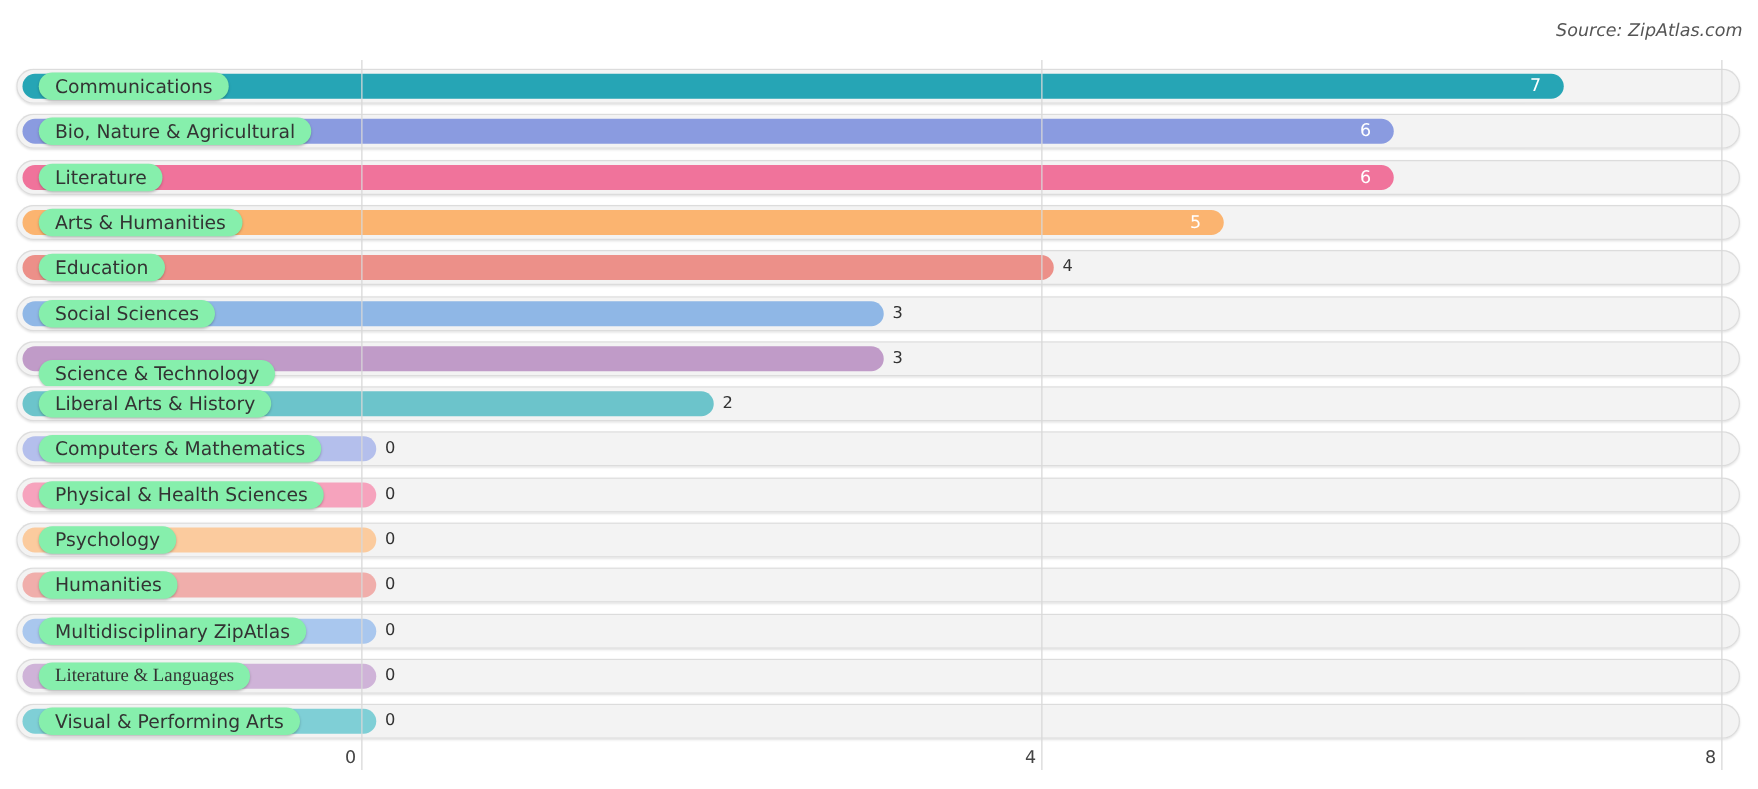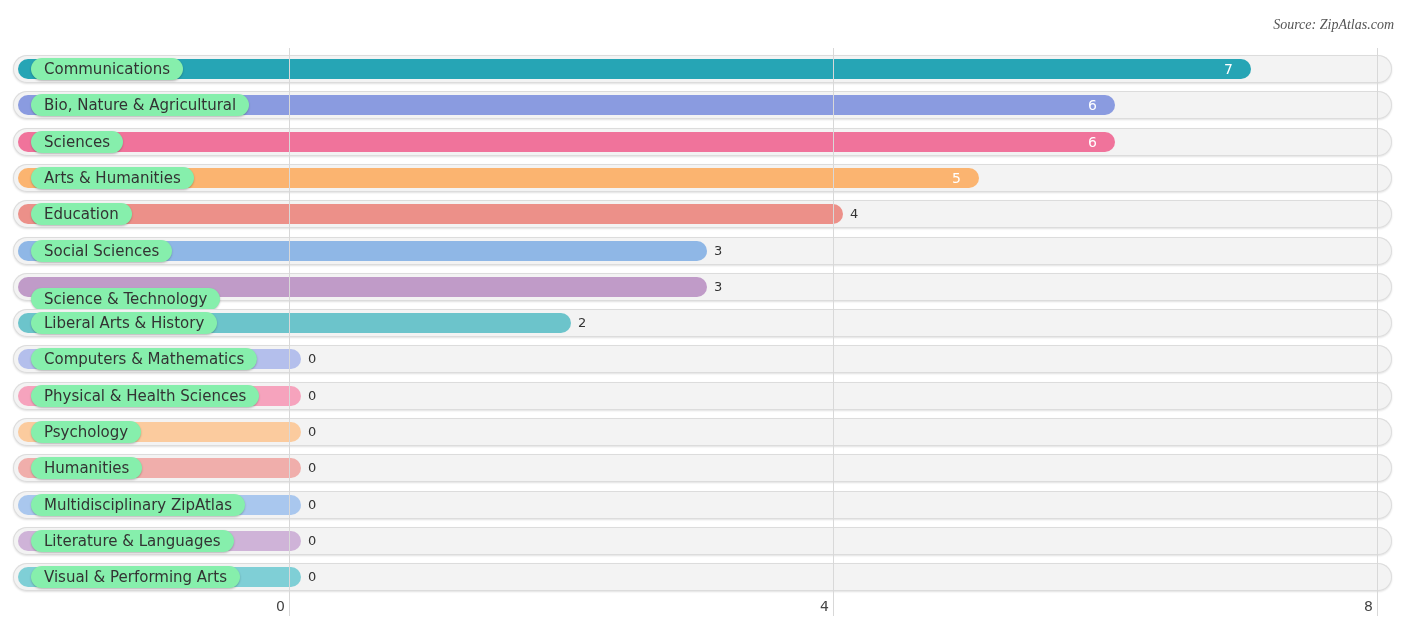--- a/index.html
+++ b/index.html
@@ -1,18 +1,18 @@
 <!DOCTYPE html>
 <html><head>
 <meta charset="utf-8">
 <style>
   body { margin:0; background:#fff; font-family:"DejaVu Sans", sans-serif; }
   #root { position:relative; width:1406px; height:631px; overflow:hidden; background:#fff; }
   .title { position:absolute; left:13px; top:11px; font-size:18px; color:#333; letter-spacing:0px; font-family:"Liberation Sans", sans-serif; }
-  .source { position:absolute; right:12px; top:17px; font-size:14px; color:#555; font-style:italic;font-family:Liberation Serif, serif; }
+  .source { position:absolute; right:12px; top:17px; font-size:14px; color:#555; font-style:italic; }
   .grid { position:absolute; top:48px; width:1px; height:568px; background:#d8d8d8; }
   .track { position:absolute; left:13px; width:1379px; height:28px; border-radius:14px; background:#f3f3f3; box-shadow: inset 0 0 0 1px #dcdcdc, 0 1px 2px rgba(0,0,0,0.12); }
   .bar { position:absolute; left:18px; height:20px; border-radius:10px; }
   .pill { position:absolute; left:31px; height:22px; border-radius:11px; background:#86efac; box-shadow:0 1px 2px rgba(0,0,0,0.25); font-size:15px; color:#333; line-height:22px; padding:0 13px; white-space:nowrap; }
   .val { position:absolute; font-size:13px; line-height:20px; color:#333; }
   .val.inside { color:#fff; font-size:14px; }
   .tick { position:absolute; top:598px; font-size:14px; color:#444; }
 </style>
 </head>
 <body>
@@ -28,21 +28,21 @@
       </div>
       <div>
         <div class="track" style="top: 91.3px;"></div>
         <div class="bar" style="top: 95.3px; background: rgb(138, 155, 224); width: 1097px;"></div>
         <div class="pill" style="top: 94.3px;">Bio, Nature &amp; Agricultural</div>
         <div class="val inside" style="top: 95.3px; left: 1088px;">6</div>
       </div>
       <div>
         <div class="track" style="top: 127.6px;"></div>
         <div class="bar" style="top: 131.6px; background: rgb(240, 115, 155); width: 1097px;"></div>
-        <div class="pill" style="top: 130.6px;">Sciences</div>
+        <div class="pill" style="top: 130.6px;">Literature</div>
         <div class="val inside" style="top: 131.6px; left: 1088px;">6</div>
       </div>
       <div>
         <div class="track" style="top: 163.9px;"></div>
         <div class="bar" style="top: 167.9px; background: rgb(251, 180, 112); width: 961px;"></div>
         <div class="pill" style="top: 166.9px;">Arts &amp; Humanities</div>
         <div class="val inside" style="top: 167.9px; left: 952px;">5</div>
       </div>
       <div>
         <div class="track" style="top: 200.2px;"></div>
@@ -94,21 +94,21 @@
       </div>
       <div>
         <div class="track" style="top: 490.6px;"></div>
         <div class="bar" style="top: 494.6px; background: rgb(169, 199, 238); width: 283px;"></div>
         <div class="pill" style="top: 493.6px;">Multidisciplinary ZipAtlas</div>
         <div class="val" style="top: 494.6px; left: 308px;">0</div>
       </div>
       <div>
         <div class="track" style="top: 526.9px;"></div>
         <div class="bar" style="top: 530.9px; background: rgb(207, 179, 216); width: 283px;"></div>
-        <div class="pill" style="top: 529.9px;">Literature &amp; Languages</div>
+        <div class="pill" style="top: 529.9px; font-family: Liberation Serif, serif;">Literature &amp; Languages</div>
         <div class="val" style="top: 530.9px; left: 308px;">0</div>
       </div>
       <div>
         <div class="track" style="top: 563.2px;"></div>
         <div class="bar" style="top: 567.2px; background: rgb(127, 207, 214); width: 283px;"></div>
         <div class="pill" style="top: 566.2px;">Visual &amp; Performing Arts</div>
         <div class="val" style="top: 567.2px; left: 308px;">0</div>
       </div>
     </div>
   <div id="ticks"></div>

